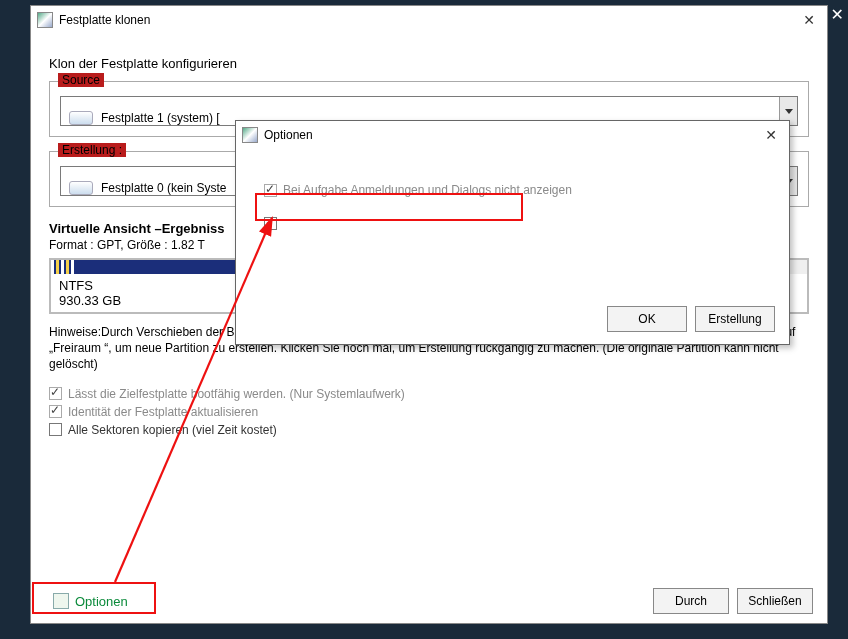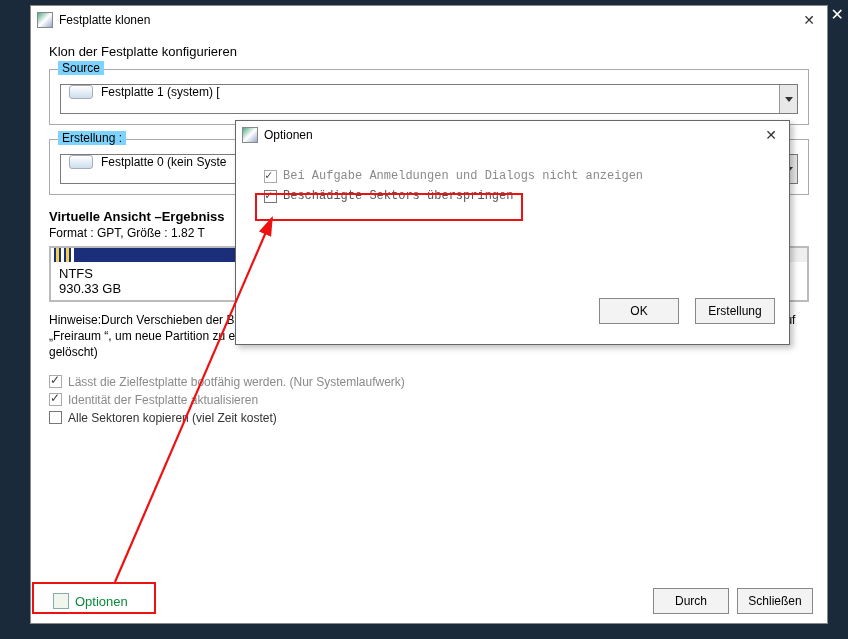--- a/index.html
+++ b/index.html
@@ -30,36 +30,36 @@
     font-size: 12px;
   }
   .titlebar .win-icon {
     width: 16px; height: 16px; margin-right: 6px;
     background: linear-gradient(135deg,#5a8 0%, #fff 50%, #9ac 100%);
     border:1px solid #888;
   }
   .titlebar .spacer { flex: 1; }
   .titlebar .close-x { font-size: 14px; padding: 0 6px; color:#333; }
   .content { padding: 6px 18px 0 18px; }
-  .page-title { font-size: 13px; margin: 4px 0 10px 0; }
+  .page-title { font-size: 13px; margin: 16px 0 10px 0; }
   .group {
     border: 1px solid #aaa;
     margin-bottom: 14px;
     padding: 14px 10px 10px 10px;
     position: relative;
   }
   .group-label {
     position: absolute;
     top: -9px; left: 8px;
-    background: #7dd3fc;
+    background: #b91c1c;
     padding: 0 4px;
     font-size: 12px;
   }
   .disk-select {
-    display: flex; align-items: flex-start;
+    display: flex; align-items: flex-end;
     border: 1px solid #7a7a7a;
     height: 30px;
     background: #fff;
   }
   .disk-icon {
     width: 24px; height: 14px;
     margin: 0 8px;
     background: linear-gradient(#fff,#cde);
     border:1px solid #aab; border-radius: 3px;
   }
@@ -128,25 +128,25 @@
     position:absolute;
     left:235px; top:120px;
     width:555px; height:225px;
     background:#fff;
     border:1px solid #666;
     box-shadow: 3px 3px 6px rgba(0,0,0,.25);
     z-index: 50;
   }
   .options-dialog .titlebar { border-bottom: none; }
   .opt-body { padding: 14px 20px 0 28px; }
-  .opt-chk-row { display:flex;align-items:center;gap:6px;font-size:12px;color:#555;margin:6px 0;font-family:Liberation Mono, monospace; }
+  .opt-chk-row { display:flex;align-items:center;gap:6px;font-size:12px;color:#555;margin:20px 0; }
   .opt-chk-row.dim { color:#8a8a8a; }
   .opt-footer {
-    position:absolute; right:14px; bottom:20px;
-    display:flex; gap:16px;
+    position:absolute; right:14px; bottom:12px;
+    display:flex; gap:8px;
   }
 
   
   .annot { position:absolute; z-index:100; pointer-events:none; }
   .red-box { border:2px solid #e11; }
   .box-check { left:255px; top:193px; width:268px; height:28px; }
   .box-opt { left:32px; top:582px; width:124px; height:32px; }
   svg.arrow { position:absolute; left:0; top:0; z-index:90; pointer-events:none; }
 
   
@@ -254,21 +254,20 @@
     <span class="spacer"></span>
     <span class="close-x">✕</span>
   </div>
   <div class="opt-body">
     <div class="opt-chk-row dim">
       <span class="chk checked disabled"></span>
       <span>Bei Aufgabe Anmeldungen und Dialogs nicht anzeigen</span>
     </div>
     <div class="opt-chk-row">
       <span class="chk checked"></span>
-      <span>Beschädigte Sektors überspringen</span>
     </div>
   </div>
   <div class="opt-footer">
     <div class="btn" style="min-width:80px">
         <span>OK</span>
       </div>
     <div class="btn" style="min-width:80px">
         <span>Erstellung</span>
       </div>
   </div>

